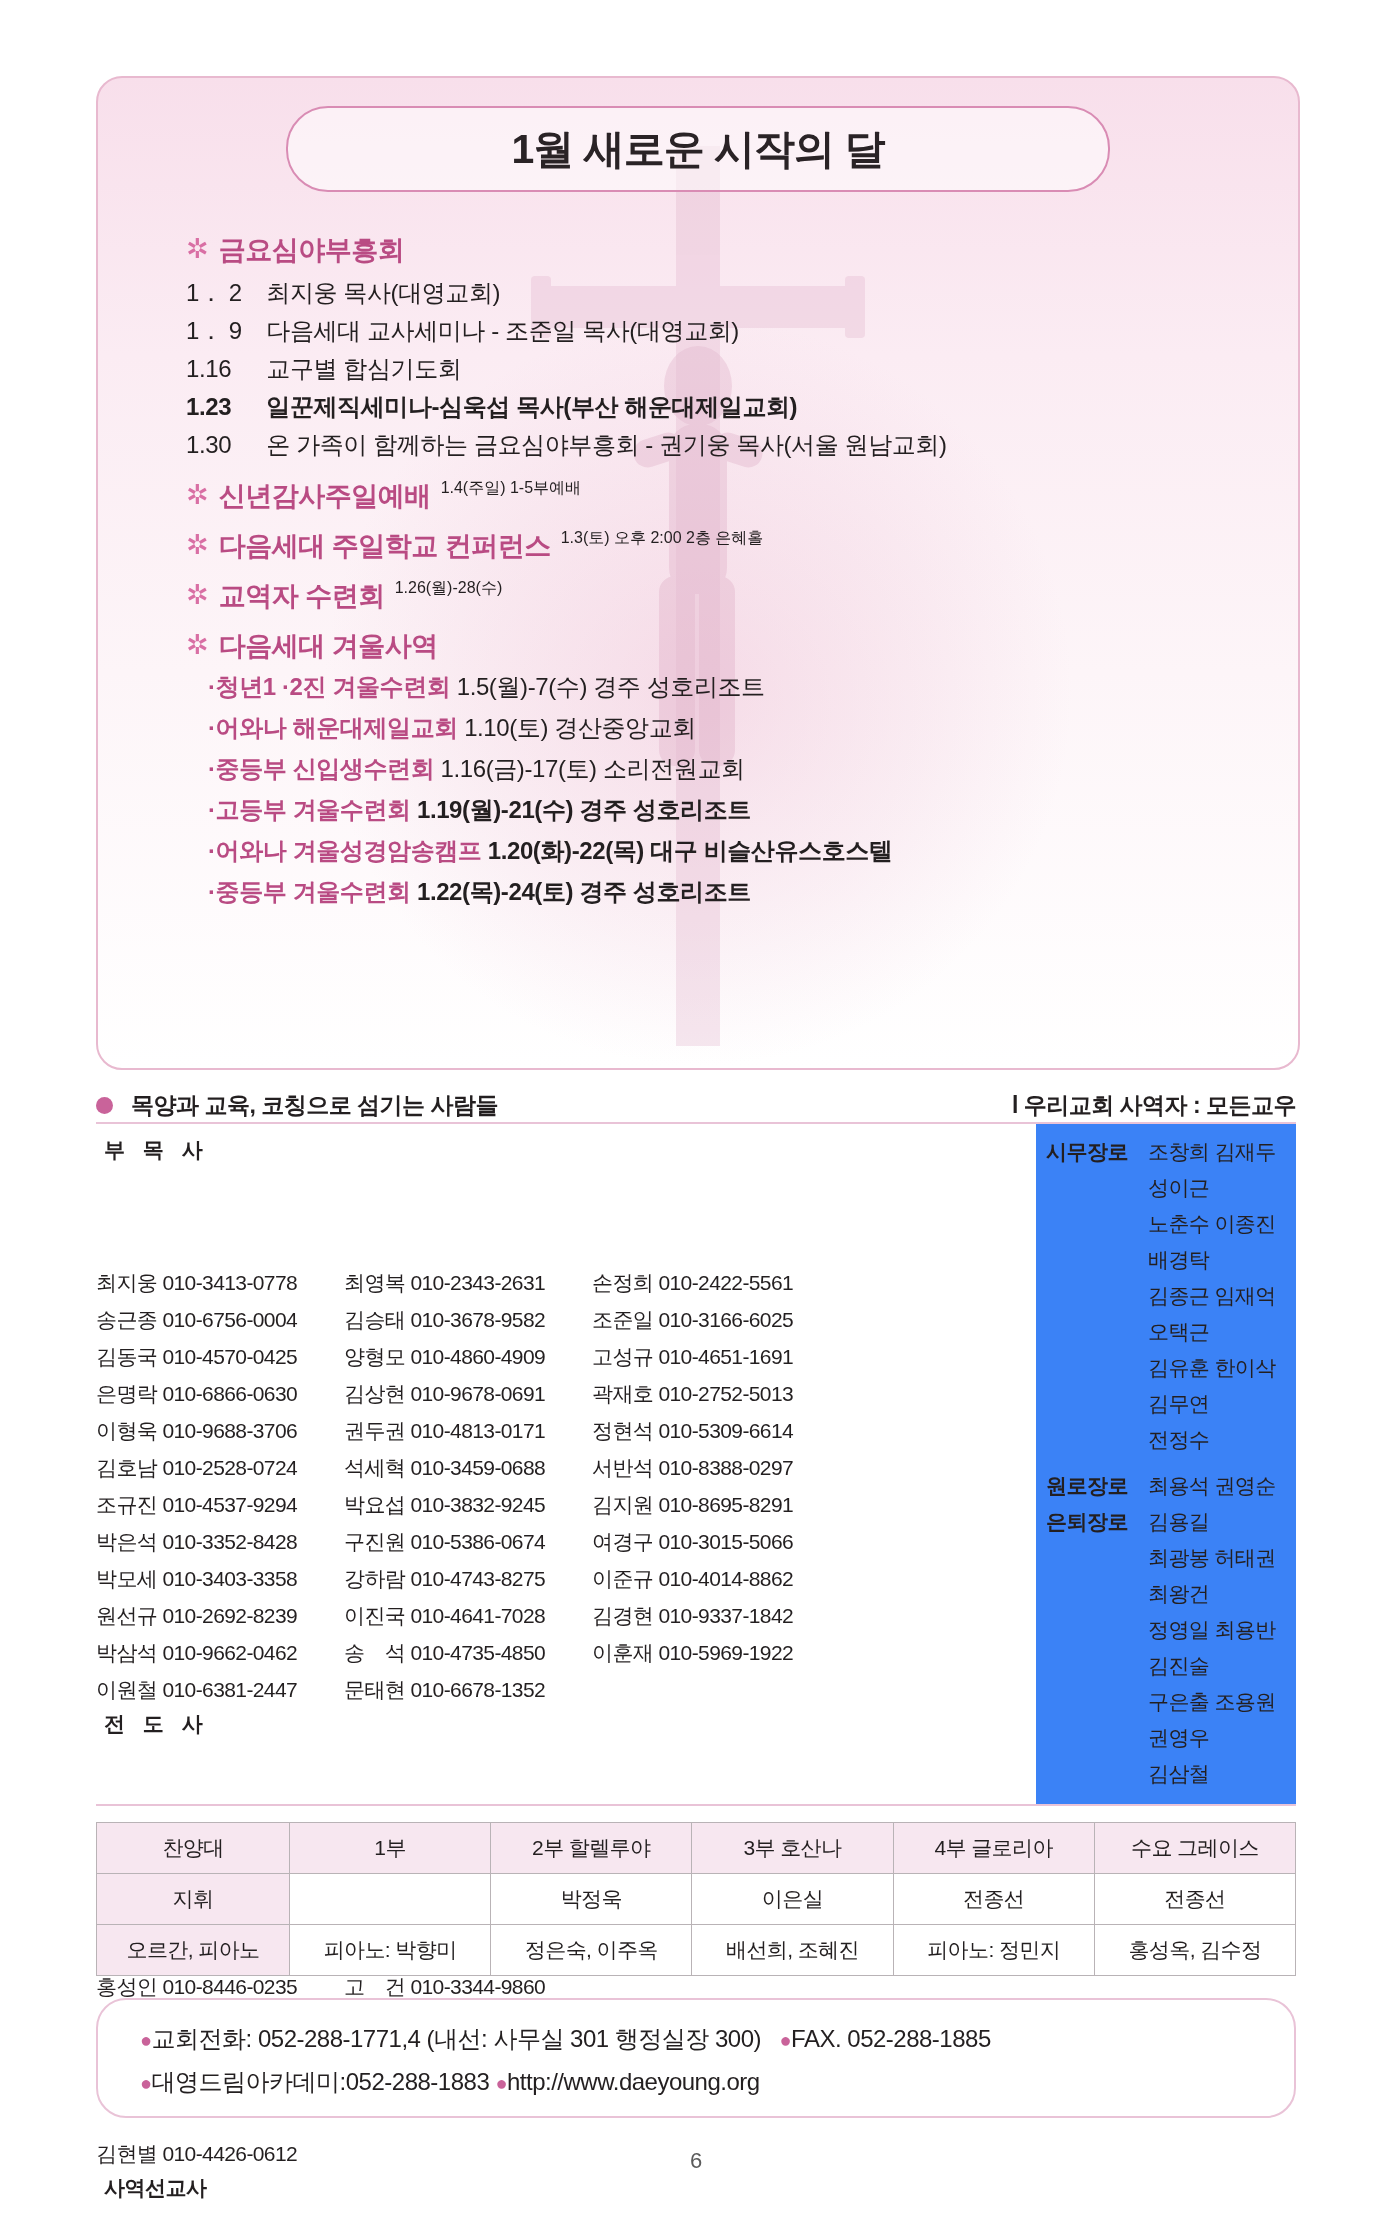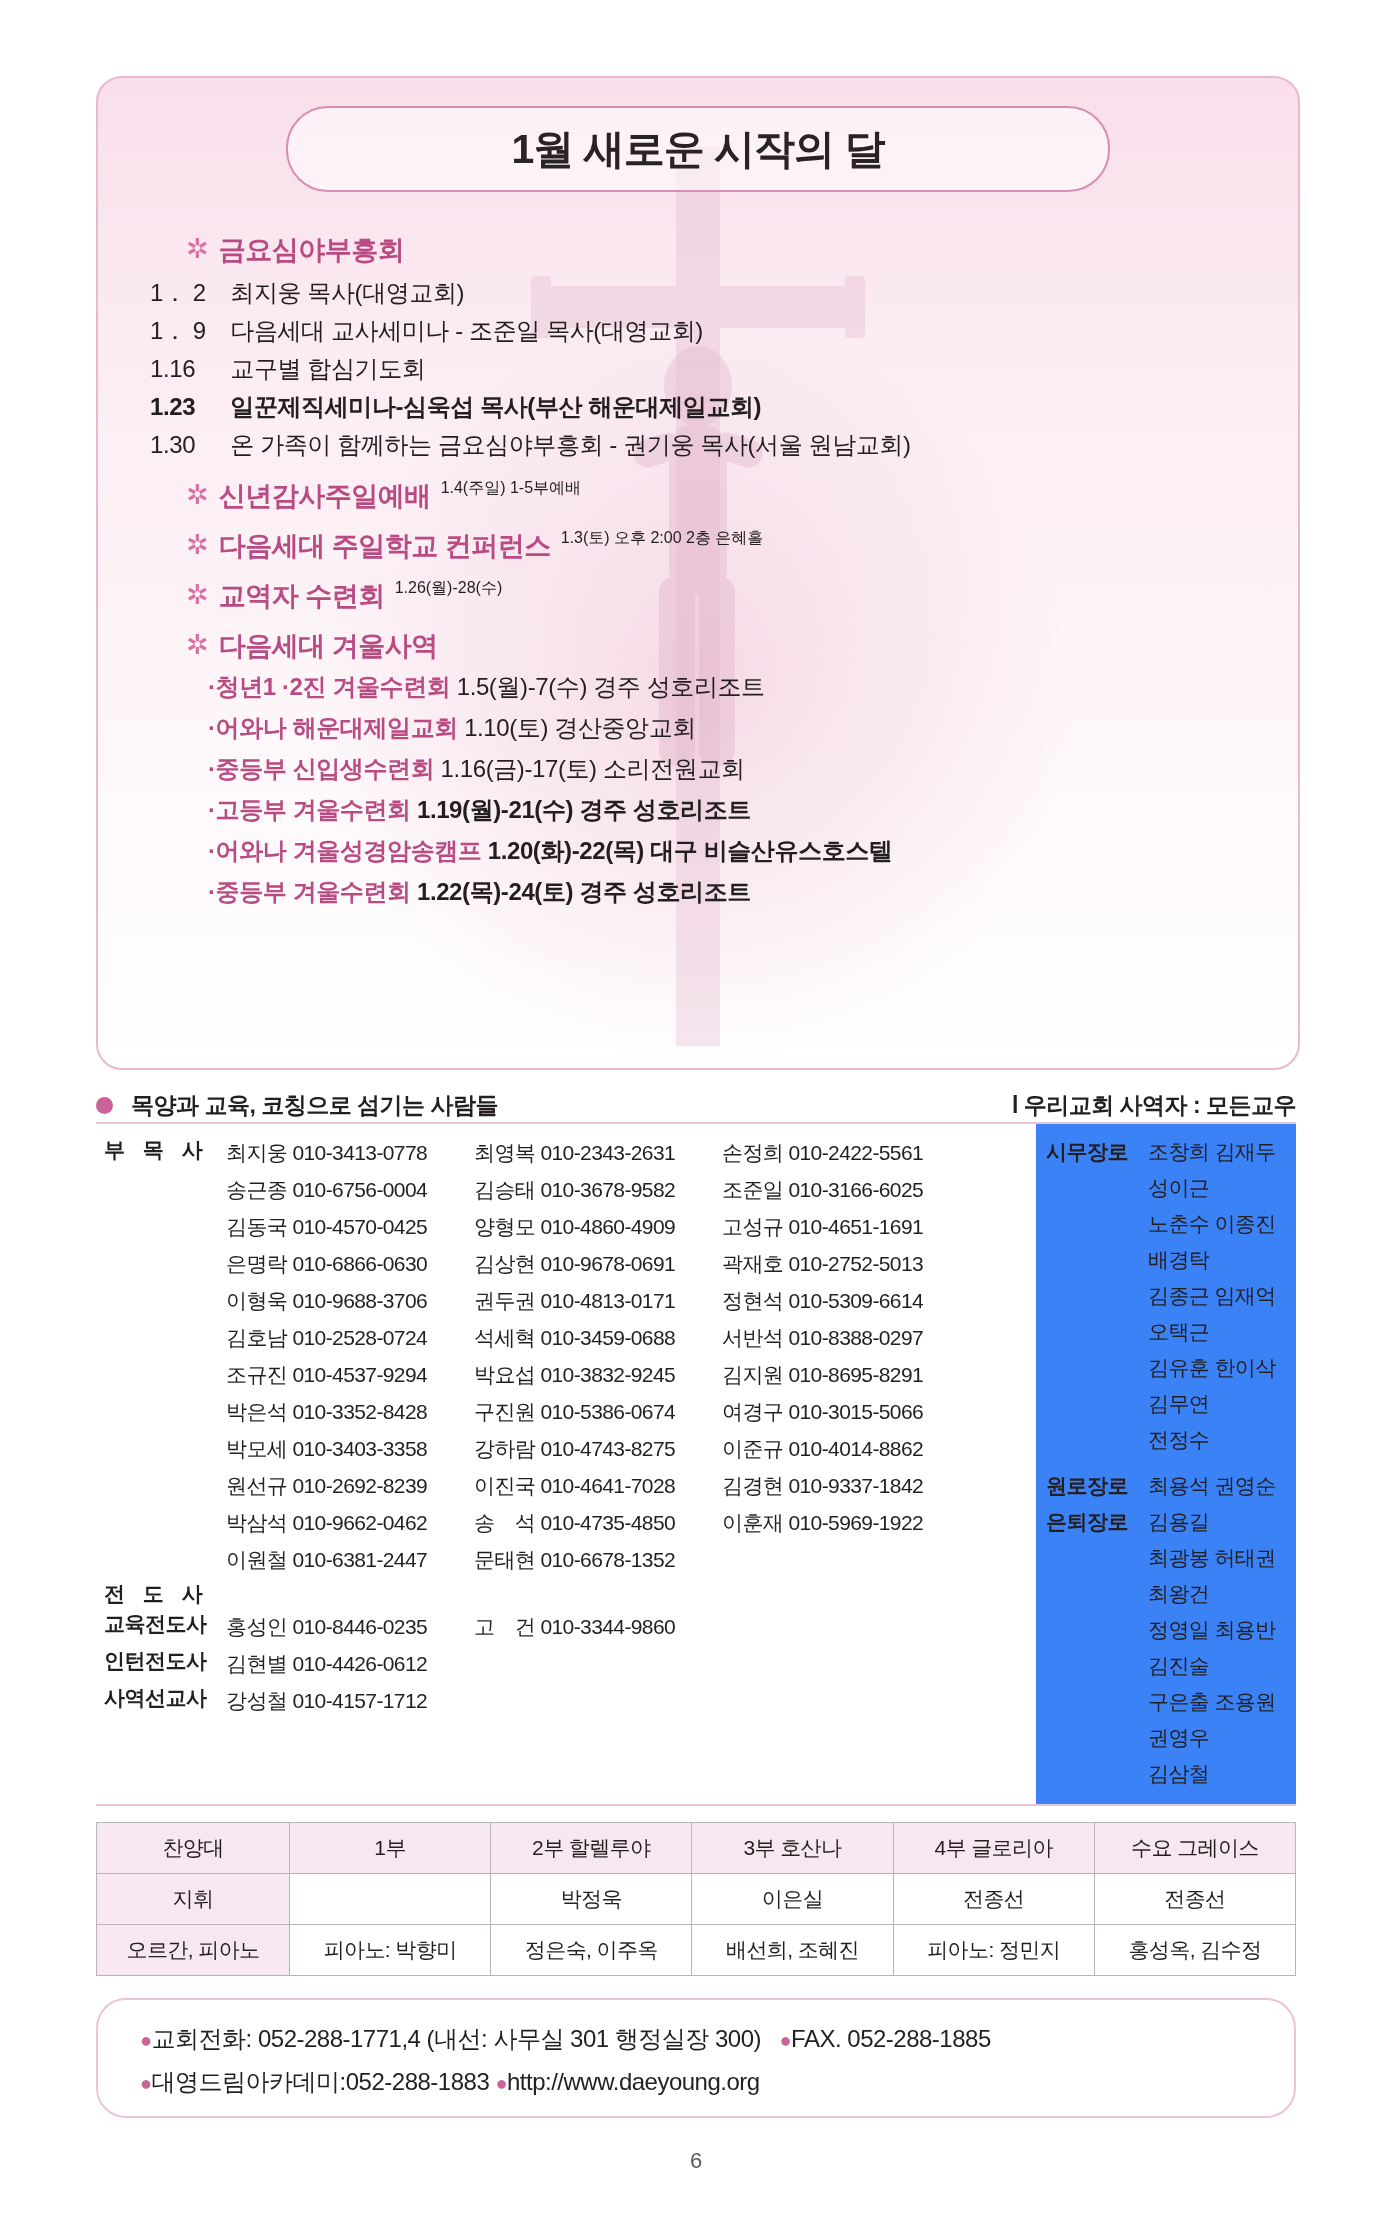--- a/index.html
+++ b/index.html
@@ -44,21 +44,21 @@
     display:flex;align-items:flex-start;gap:10px;
     padding-left:88px;margin-top:14px;
   }
   .aster{
     color:#d96fa4;font-size:27px;line-height:30px;margin-top:2px;
     flex:0 0 auto;
   }
   .sect-title{
     color:#b94b83;font-size:27px;font-weight:bold;letter-spacing:-0.5px;
   }
-  .rows{padding-left:52px;margin-top:6px;}
+  .rows{padding-left:88px;margin-top:6px;}
   .row{font-size:24px;line-height:38px;letter-spacing:-0.4px;color:#231f20;}
   .row.bold{font-weight:bold;}
   .row .num{display:inline-block;min-width:74px;}
 
   .dlist{padding-left:110px;margin-top:2px;}
   .ditem{font-size:24px;line-height:41px;letter-spacing:-0.4px;}
   .ditem .nm{color:#b94b83;font-weight:bold;}
   .ditem .dt{color:#231f20;}
   .ditem .dt.b{font-weight:bold;}
 
@@ -74,21 +74,21 @@
 
   .staff-box{
     position:absolute;left:96px;top:1122px;width:1200px;height:680px;
     border-top:2px solid #e9c3d7;border-bottom:2px solid #e9c3d7;
   }
   .col-left{position:absolute;left:0;top:0;width:940px;height:100%;}
   .col-right{
     position:absolute;left:940px;top:0;width:260px;height:100%;
     background:#3b82f6;
   }
-  .lrow{display:flex;align-items:flex-start;}
+  .lrow{display:flex;align-items:flex-start;flex-direction:column;}
   .lbl{
     width:130px;flex:0 0 130px;text-align:justify;
     font-size:21px;font-weight:bold;letter-spacing:-0.5px;
     padding-top:2px;padding-left:8px;padding-right:8px;box-sizing:border-box;
   }
   .lbl.sp{letter-spacing:6px;}
   .names{display:flex;flex-wrap:wrap;}
   .ncell{width:248px;font-size:21px;line-height:37px;letter-spacing:-0.6px;white-space:nowrap;}
   .names-inline{display:flex;}
   .names-inline .ncell{width:248px;}

